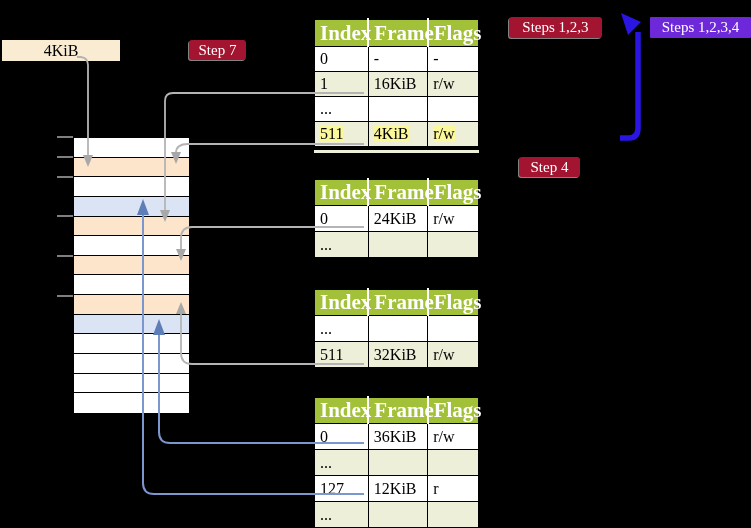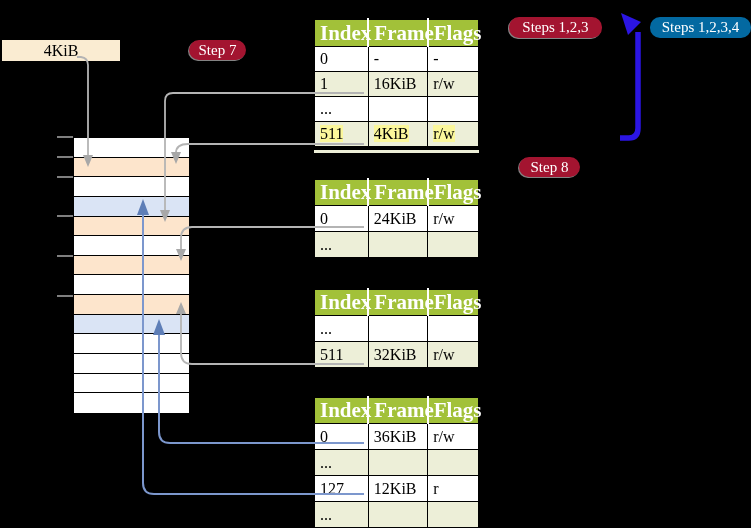--- a/index.html
+++ b/index.html
@@ -4,22 +4,22 @@
 <style>
   html,body{margin:0;padding:0;background:#000;}
   #canvas{
     position:relative;width:751px;height:528px;background:#000;overflow:hidden;
     font-family:"Liberation Serif","DejaVu Serif",serif;
   }
 
   
   .lbl{position:absolute;display:flex;align-items:center;justify-content:center;
        font-size:15px;line-height:1;white-space:nowrap;}
-  .lbl.red{background:#A31430;color:#fff;border-radius:10px;box-shadow:-1px 1px 0 rgba(175,175,175,.75);}
-  .lbl.blue{background:#0369a1;color:#fff;border-radius:10px;}
+  .lbl.red{background:#A31430;color:#fff;border-radius:3px;box-shadow:-1px 1px 0 rgba(175,175,175,.75);}
+  .lbl.blue{background:#6d28d9;color:#fff;border-radius:1px;}
   #lbl-4kib{left:2px;top:40px;width:118px;height:21px;background:#FAECD2;color:#000;font-size:16px;}
   #lbl-step0{left:189px;top:40px;width:57px;height:20px;}
   #lbl-steps123{left:509px;top:17px;width:93px;height:21px;}
   #lbl-steps1234{left:650px;top:17px;width:101px;height:21px;}
   #lbl-step4{left:519px;top:157px;width:61px;height:20px;}
 
   
   #memory{position:absolute;left:73px;top:137px;width:117px;height:277px;
           border:1px solid #000;box-sizing:border-box;background:#fff;
           display:grid;grid-template-rows:repeat(14,1fr);}
@@ -60,21 +60,21 @@
 </style>
 </head>
 <body>
 
 <div id="canvas">
 
   <div class="lbl" id="lbl-4kib">4KiB</div>
   <div class="lbl red" id="lbl-step0">Step 7</div>
   <div class="lbl red" id="lbl-steps123">Steps 1,2,3</div>
   <div class="lbl blue" id="lbl-steps1234">Steps 1,2,3,4</div>
-  <div class="lbl red" id="lbl-step4">Step 8</div>
+  <div class="lbl red" id="lbl-step4">Step 4</div>
 
   <div id="memory">
     <div class="mem-row" data-type="white"></div>
     <div class="mem-row" data-type="orange"></div>
     <div class="mem-row" data-type="white"></div>
     <div class="mem-row" data-type="blue"></div>
     <div class="mem-row" data-type="orange"></div>
     <div class="mem-row" data-type="white"></div>
     <div class="mem-row" data-type="orange"></div>
     <div class="mem-row" data-type="white"></div>

